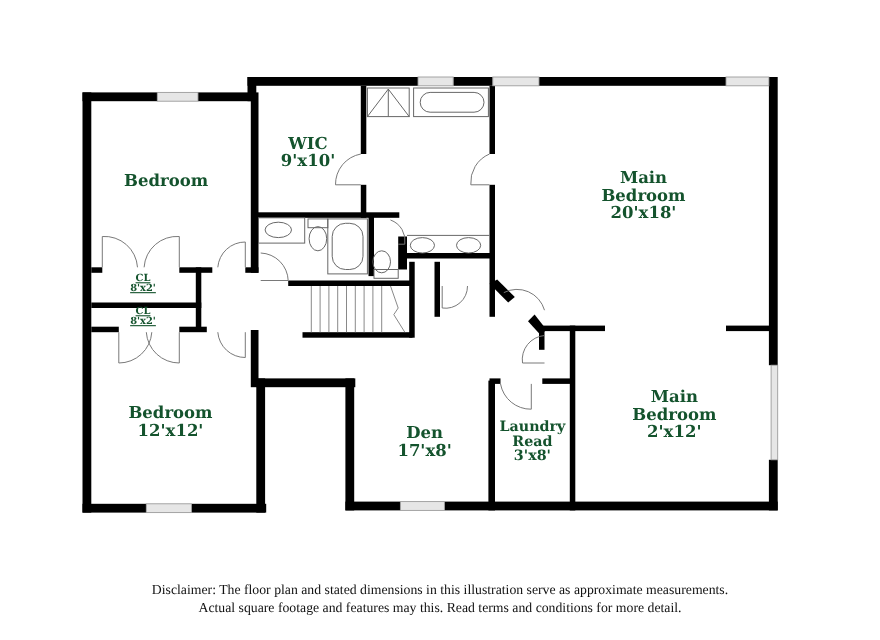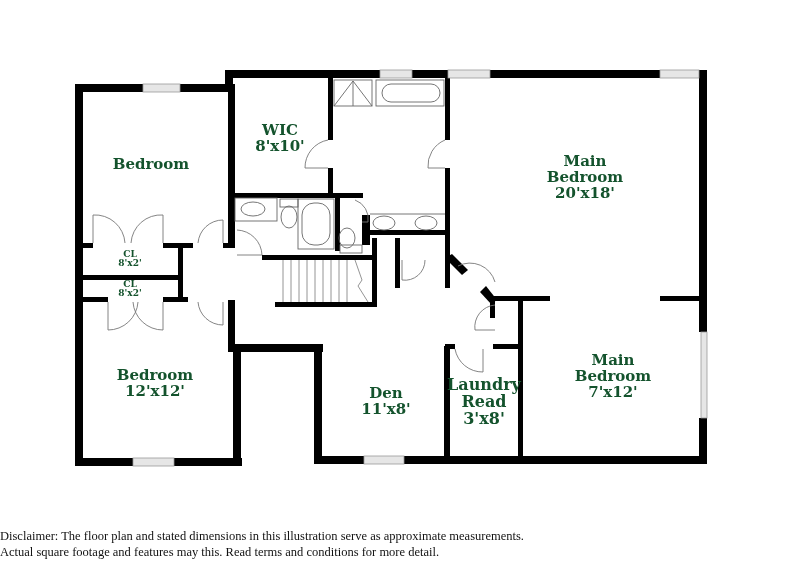--- a/index.html
+++ b/index.html
@@ -10,26 +10,26 @@
       font-family: "DejaVu Serif", "Liberation Serif", serif;
       font-weight: bold;
       color: #14532d;
       text-align: center;
       line-height: 1.05;
       transform: translate(-50%, -50%);
       white-space: nowrap;
     }
     .label span { display: block; }
     .lg { font-size: 15px; }
-    .md { font-size: 16px; }
-    .sm { font-size: 9px; }
+    .md { font-size: 13px; }
+    .sm { font-size: 9px; text-decoration: underline; }
     .disclaimer {
       position: absolute; left: 0; width: 800px; top: 528px;
       font-family: "Liberation Serif", "DejaVu Serif", serif;
-      font-size: 12.5px; color: #111; line-height: 16px;
+      font-size: 12.5px; color: #111; text-align: center; line-height: 16px;
     }
     .disclaimer span { display: block; }
   </style>
 </head>
 <body>
 
 <svg id="plan" viewBox="0 0 800 582" xmlns="http://www.w3.org/2000/svg">
 
   <g fill="#000">
 
@@ -179,38 +179,38 @@
   <span>8'x2'</span>
 </div>
 
 <div class="label lg" style="left:155px; top:384px;">
   <span>Bedroom</span>
   <span>12'x12'</span>
 </div>
 
 <div class="label lg" style="left:280px; top:139px;">
   <span>WIC</span>
-  <span>8'x10'</span>
+  <span>9'x10'</span>
 </div>
 
 <div class="label lg" style="left:585px; top:178px;">
   <span>Main</span>
   <span>Bedroom</span>
   <span>20'x18'</span>
 </div>
 
 <div class="label lg" style="left:613px; top:377px;">
   <span>Main</span>
   <span>Bedroom</span>
-  <span>7'x12'</span>
+  <span>2'x12'</span>
 </div>
 
 <div class="label lg" style="left:386px; top:402px;">
   <span>Den</span>
-  <span>11'x8'</span>
+  <span>17'x8'</span>
 </div>
 
 <div class="label md" style="left:484px; top:402px;">
   <span>Laundry</span>
   <span>Read</span>
   <span>3'x8'</span>
 </div>
 
 <div class="disclaimer">
   <span>Disclaimer: The floor plan and stated dimensions in this illustration serve as approximate measurements.</span>

